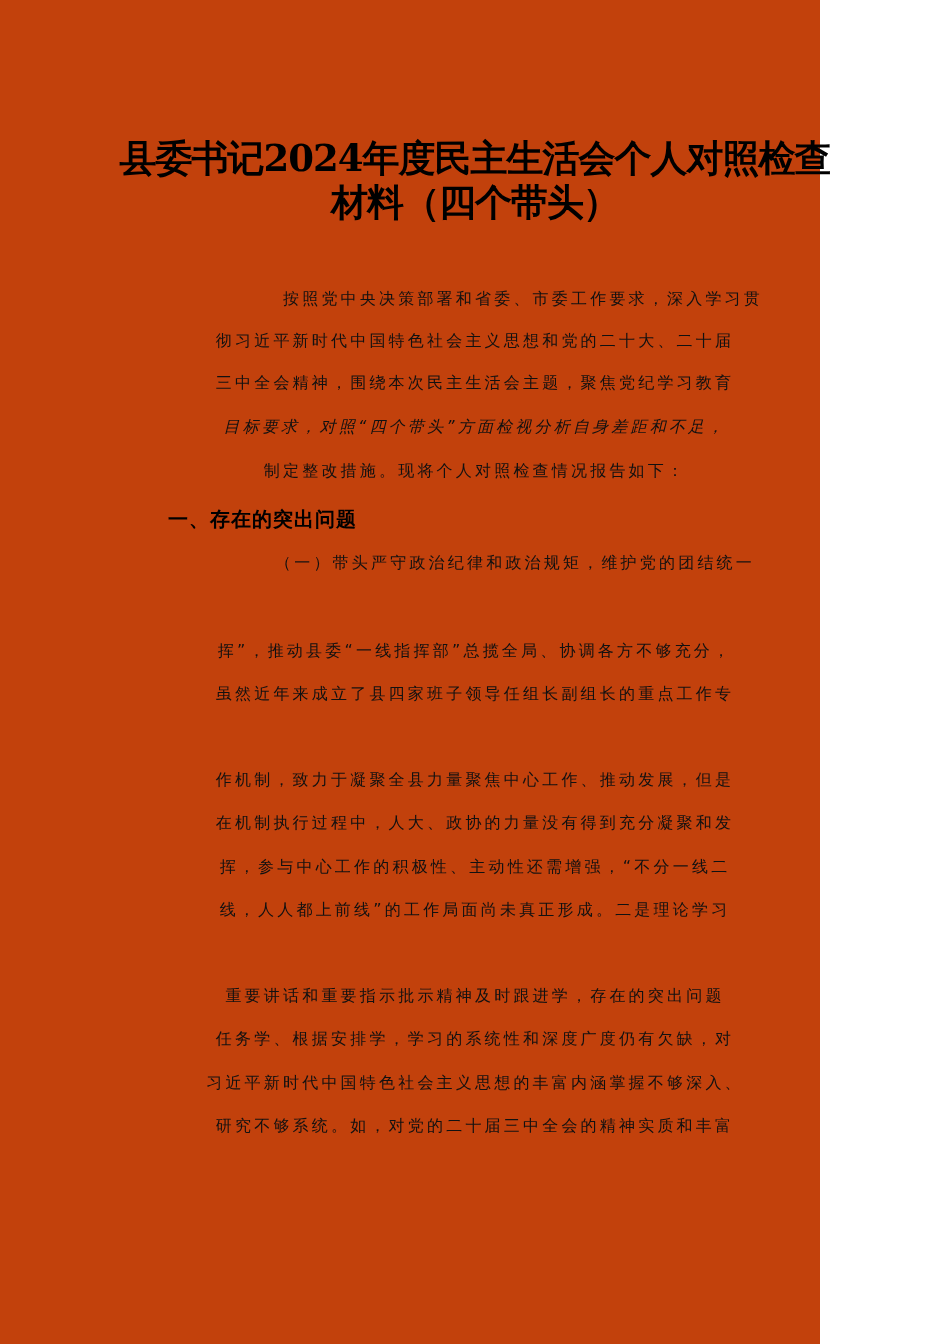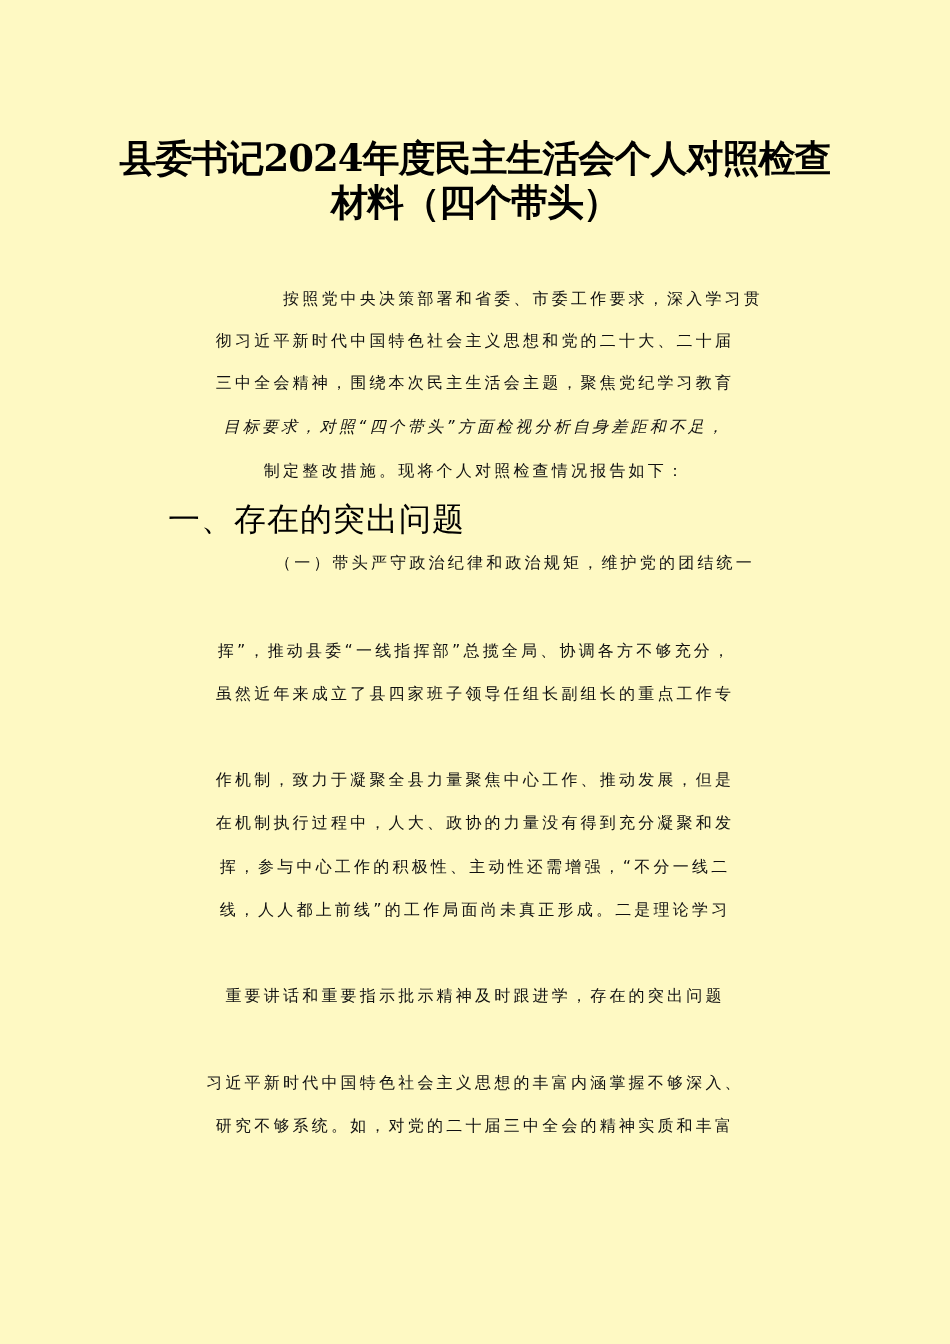--- a/index.html
+++ b/index.html
@@ -11,23 +11,23 @@
       width: 950px;
       height: 1344px;
       position: relative;
       overflow: hidden;
       color: #000000;
     }
     .page {
       position: absolute;
       left: 0;
       top: 0;
-      width: 950px;
+      width: 820px;
       height: 1344px;
-      background: #fef9c3;
+      background: #c2410c;
     }
     .title {
       position: absolute;
       left: 0;
       width: 950px;
       text-align: center;
       font-family: "DejaVu Serif", "Liberation Serif", serif;
       font-weight: bold;
       font-size: 37px;
       line-height: 44px;
@@ -46,22 +46,22 @@
       line-height: 34px;
       color: #111;
       letter-spacing: 3.2px;
       text-align: center;
     }
     .line.indent { left: 168px; }
     .heading {
       position: absolute;
       left: 168px;
       font-family: "DejaVu Sans", "Liberation Sans", sans-serif;
-      font-weight: normal;
-      font-size: 32px;
+      font-weight: bold;
+      font-size: 20px;
       line-height: 34px;
       color: #000;
       letter-spacing: 1px;
     }
   </style>
 </head>
 <body>
 
 <div class="page">
 
@@ -77,16 +77,17 @@
   <div class="heading" style="top:502px;">一、存在的突出问题</div>
 
   <div class="line indent" style="top:546px; left:160px;">（一）带头严守政治纪律和政治规矩，维护党的团结统一</div>
   <div class="line" style="top:634px;">挥”，推动县委“一线指挥部”总揽全局、协调各方不够充分，</div>
   <div class="line" style="top:677px;">虽然近年来成立了县四家班子领导任组长副组长的重点工作专</div>
   <div class="line" style="top:763px;">作机制，致力于凝聚全县力量聚焦中心工作、推动发展，但是</div>
   <div class="line" style="top:806px;">在机制执行过程中，人大、政协的力量没有得到充分凝聚和发</div>
   <div class="line" style="top:850px;">挥，参与中心工作的积极性、主动性还需增强，“不分一线二</div>
   <div class="line" style="top:893px;">线，人人都上前线”的工作局面尚未真正形成。二是理论学习</div>
   <div class="line" style="top:979px;">重要讲话和重要指示批示精神及时跟进学，存在的突出问题</div>
+  <div class="line" style="top:1022px;">任务学、根据安排学，学习的系统性和深度广度仍有欠缺，对</div>
   <div class="line" style="top:1066px;">习近平新时代中国特色社会主义思想的丰富内涵掌握不够深入、</div>
   <div class="line" style="top:1109px;">研究不够系统。如，对党的二十届三中全会的精神实质和丰富</div>
 
 </div>
 
 </body></html>

